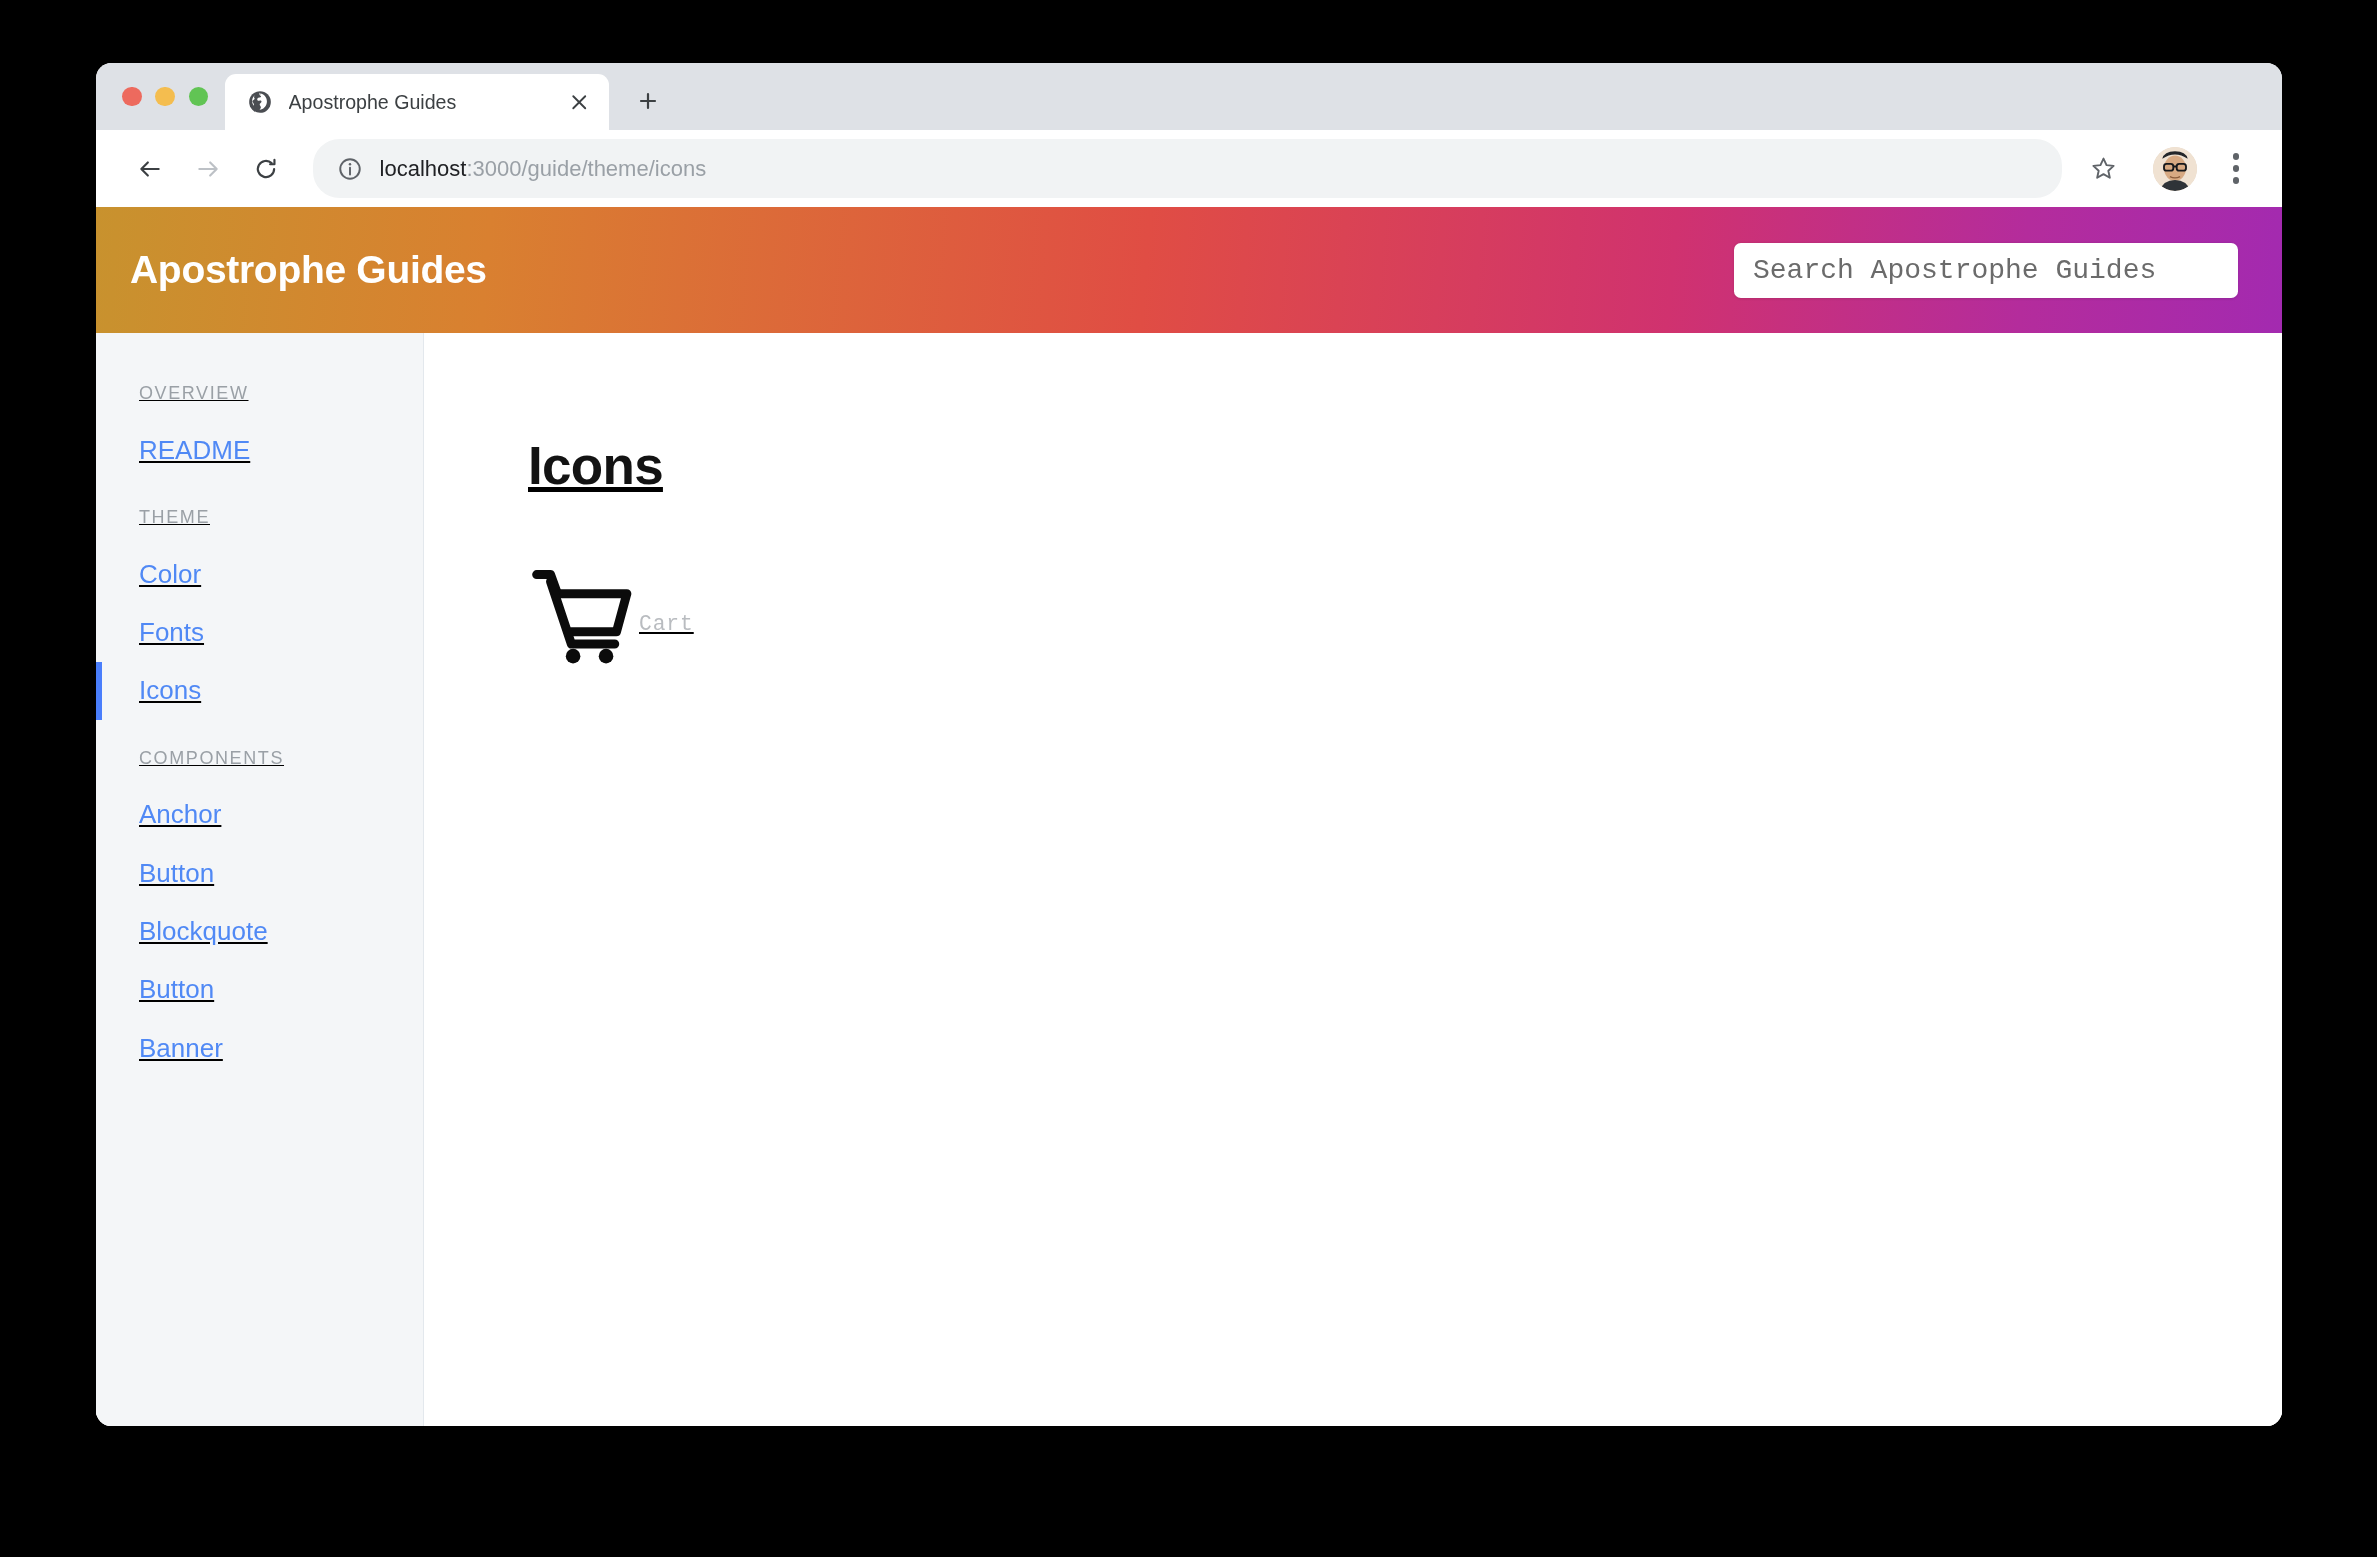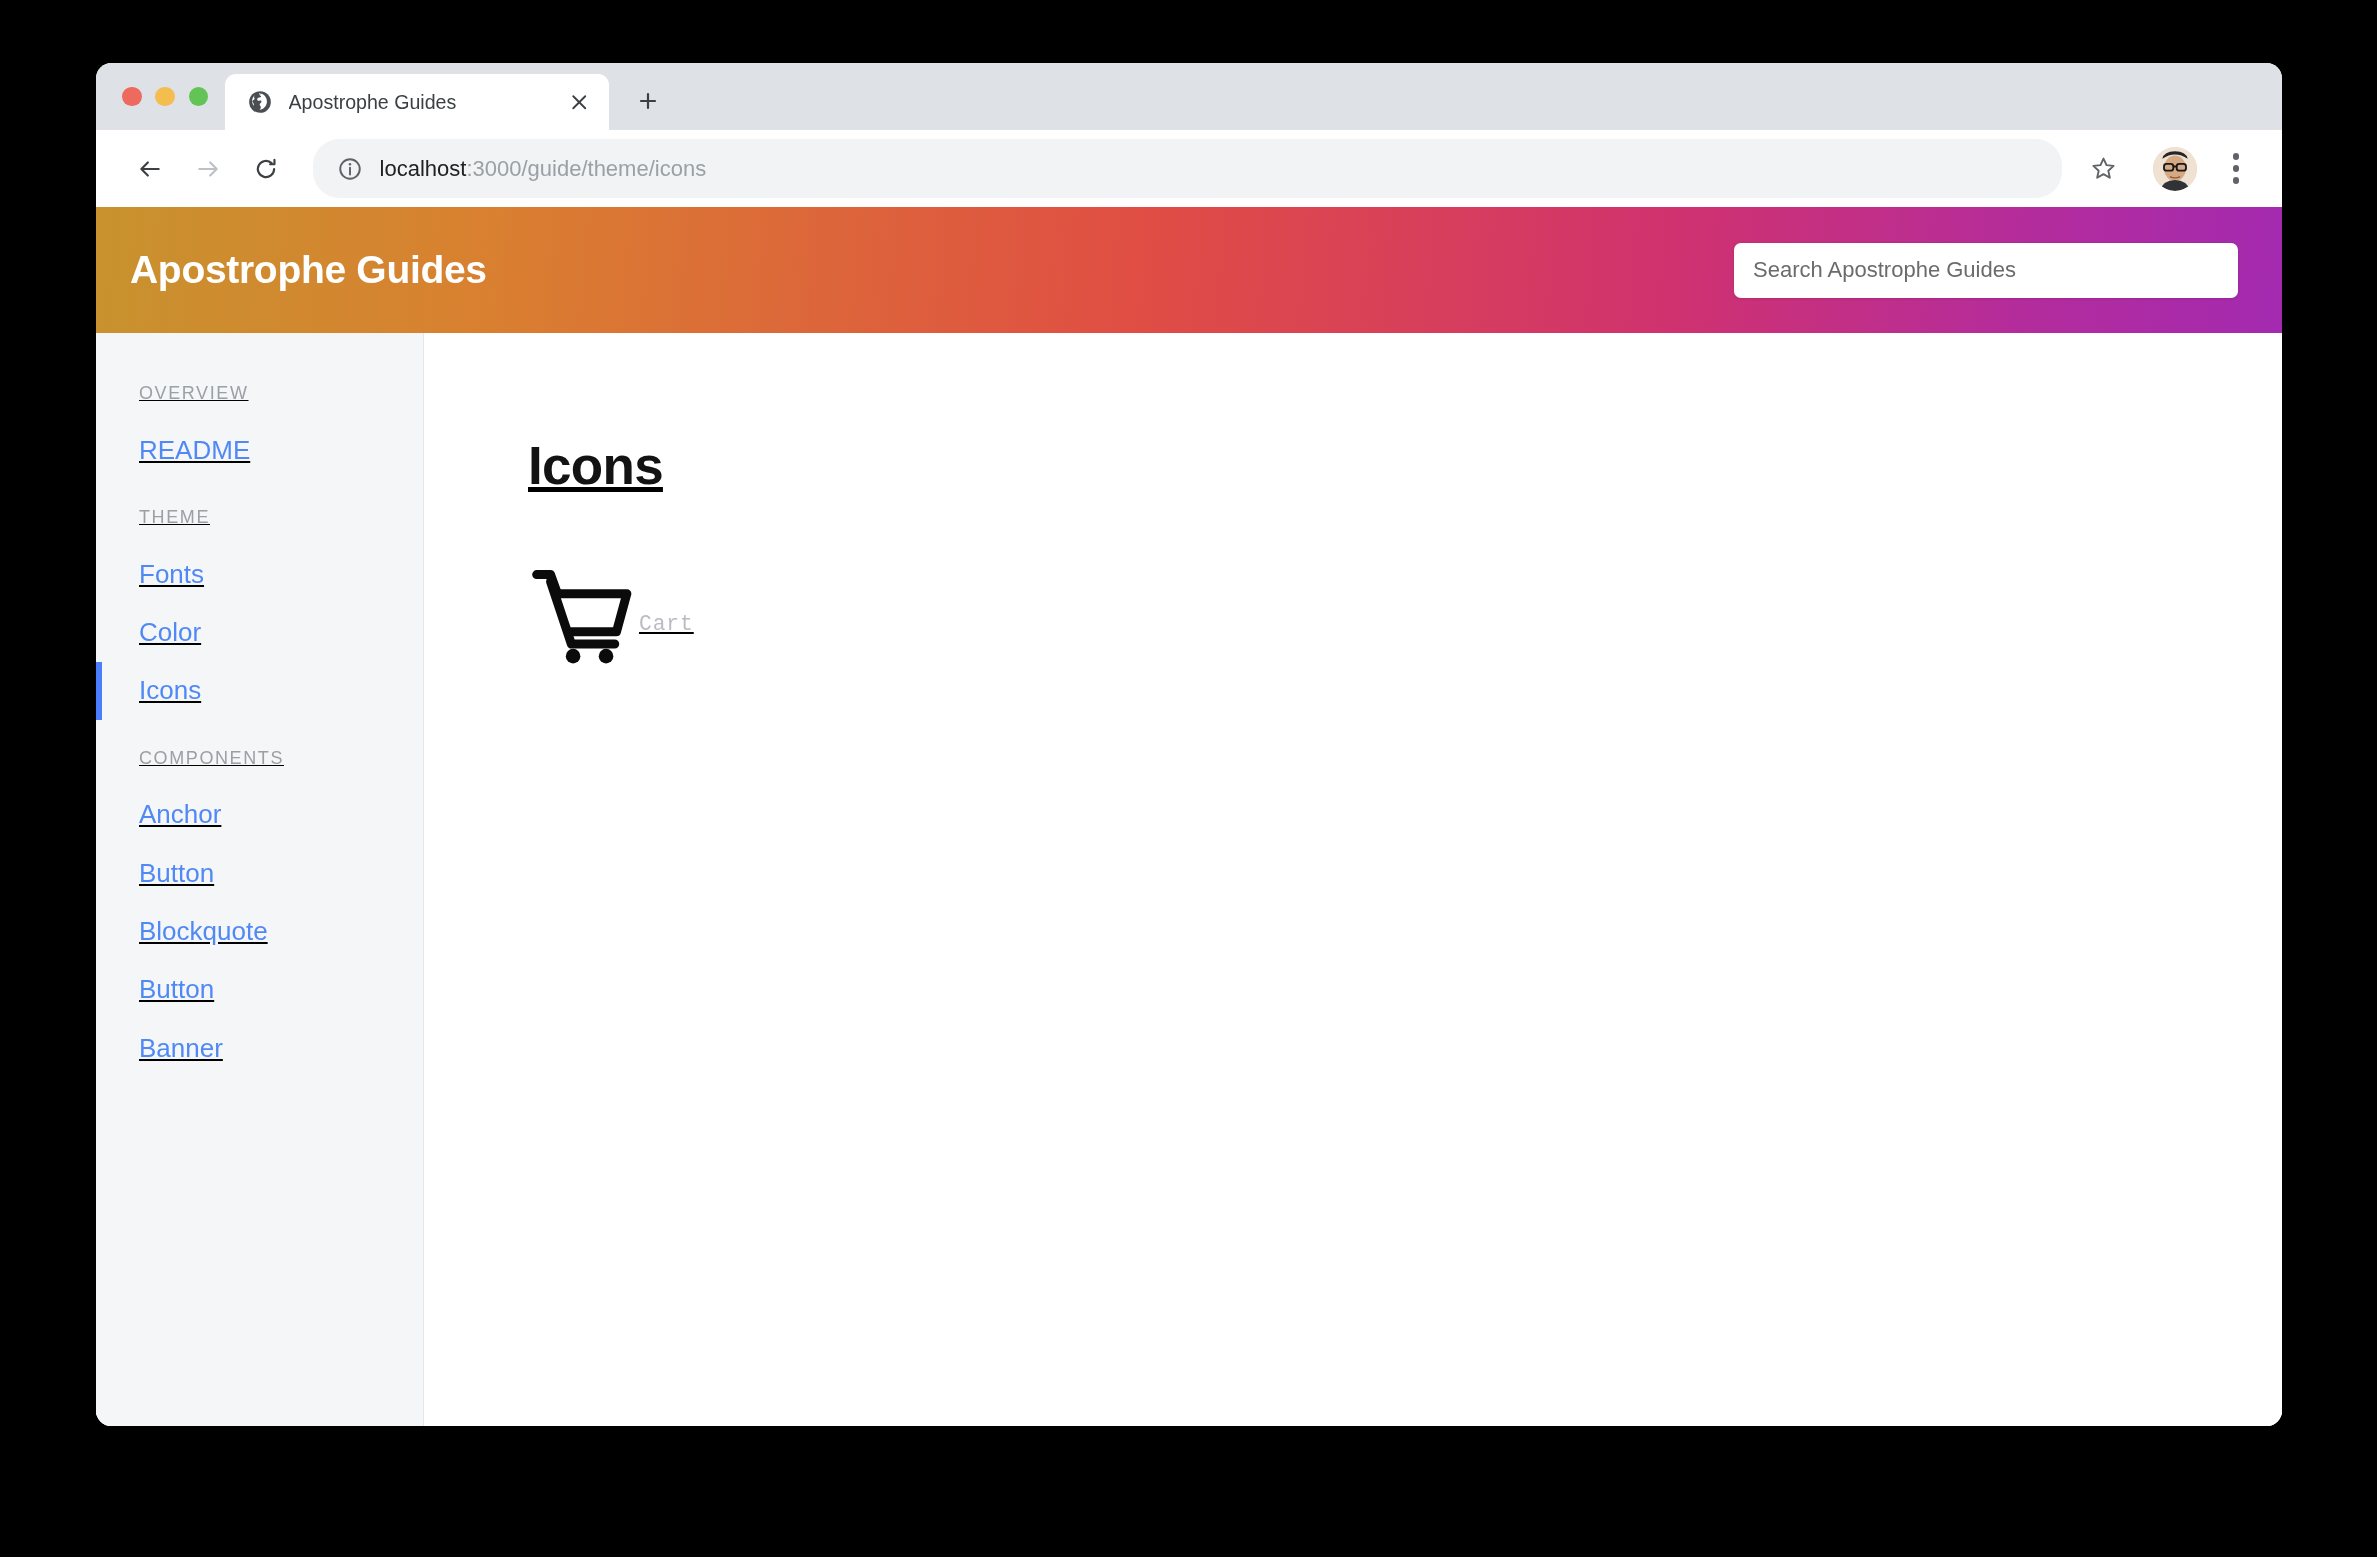--- a/index.html
+++ b/index.html
@@ -155,22 +155,22 @@
     border-radius: 6.8px;
     display: flex;
     align-items: center;
     padding: 0 19px;
     box-shadow: 0 0.9px 2.6px rgba(0,0,0,0.12);
   }
   .search-box input {
     border: none;
     outline: none;
     width: 100%;
-    font-family: Liberation Sans, sans-serif;
-    font-size: 22px;
+    font-family: Liberation Mono, monospace;
+    font-size: 28px;
     color: #333333;
     background: transparent;
   }
   .search-box input::placeholder { color: #6b6b6b; }
 
   
   .app-body {
     display: flex;
     height: calc(1363px - 67px - 77px - 126px);
     background: #ffffff;
@@ -346,22 +346,22 @@
 
     <nav class="sidebar">
 
       <div class="nav-section">
         <div class="nav-heading">OVERVIEW</div>
         <a class="nav-item">README</a>
       </div>
 
       <div class="nav-section">
         <div class="nav-heading">THEME</div>
+        <a class="nav-item">Color</a>
         <a class="nav-item">Fonts</a>
-        <a class="nav-item">Color</a>
         <a class="nav-item active">Icons</a>
       </div>
 
       <div class="nav-section">
         <div class="nav-heading">COMPONENTS</div>
         <a class="nav-item">Anchor</a>
         <a class="nav-item">Button</a>
         <a class="nav-item">Blockquote</a>
         <a class="nav-item">Button</a>
         <a class="nav-item">Banner</a>

